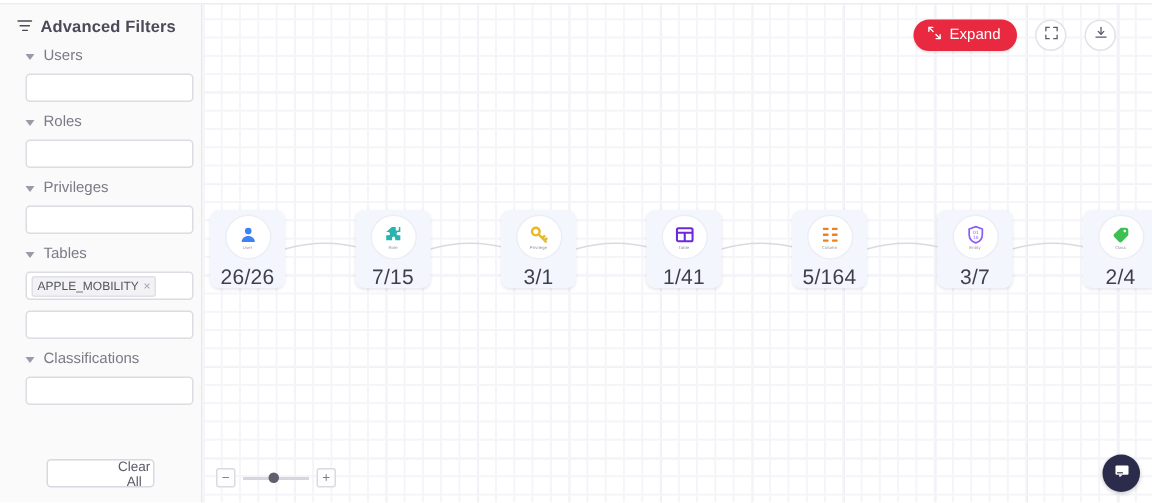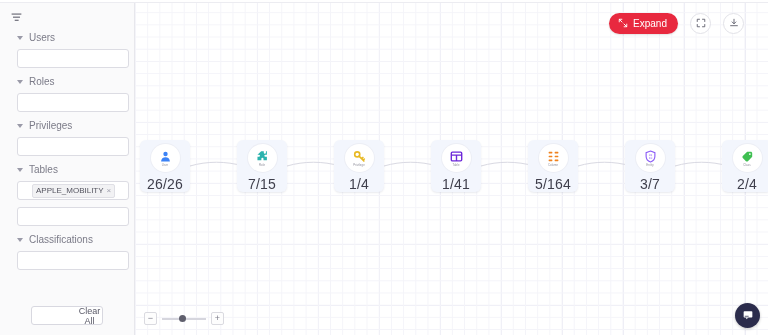--- a/index.html
+++ b/index.html
@@ -61,21 +61,21 @@
   .filter-input {
     margin-top: 5px;
     margin-left: 6px;
     width: 112px;
     height: 19px;
     background: #ffffff;
     border: 1px solid #dcdce3;
     border-radius: 3px;
     display: flex;
     align-items: center;
-    padding: 0 14px;
+    padding: 0 3px;
   }
   .chip {
     display: inline-flex;
     align-items: center;
     gap: 3px;
     background: #f2f2f4;
     border: 1px solid #dfdfe5;
     border-radius: 2px;
     height: 14px;
     padding: 0 3px;
@@ -254,20 +254,21 @@
   <aside id="sidebar">
 
     <div class="af-header">
       <span class="funnel-icon">
         <svg viewBox="0 0 16 16" width="11" height="11" fill="none" stroke="#4a4a58" stroke-width="1.4" stroke-linecap="round">
           <path d="M1.5 3h13"></path>
             <path d="M3.5 7.5h9"></path>
             <path d="M6 12h4.5"></path>
         </svg>
       </span>
+      <span class="af-title">Advanced Filters</span>
     </div>
 
     <div id="filter-groups">
         <div class="filter-group">
           <div class="filter-label-row">
             <span class="caret"></span>
             <span class="filter-label">Users</span>
           </div>
           <div class="filter-input"></div>
         </div>
@@ -378,21 +379,21 @@
           <div class="node-count">7/15</div>
         </div>
         <div class="node" style="left: 199px; top: 140px;">
           <div class="node-circle">
             <span class="node-glyph"><svg xmlns="http://www.w3.org/2000/svg" viewBox="0 0 16 16" width="13" height="13">
                 <circle cx="5.2" cy="5.4" r="3.1" fill="none" stroke="#e8b923" stroke-width="2"></circle>
                 <path d="M7.4 7.6l6 6M10.6 10.8l1.6-1.6M12.4 12.6l1.5-1.5" stroke="#e8b923" stroke-width="2" stroke-linecap="round"></path>
               </svg></span>
             <span class="node-icon-label">Privilege</span>
           </div>
-          <div class="node-count">1/4</div>
+          <div class="node-count">3/1</div>
         </div>
         <div class="node" style="left: 296px; top: 140px;">
           <div class="node-circle">
             <span class="node-glyph"><svg xmlns="http://www.w3.org/2000/svg" viewBox="0 0 16 16" width="13" height="13">
                 <rect x="1.6" y="2.6" width="12.8" height="10.8" rx="1.3" fill="none" stroke="#6d28d9" stroke-width="1.7"></rect>
                 <path d="M1.6 6.3h12.8M8 6.3v7.1" stroke="#6d28d9" stroke-width="1.7"></path>
               </svg></span>
             <span class="node-icon-label">Table</span>
           </div>
           <div class="node-count">1/41</div>

